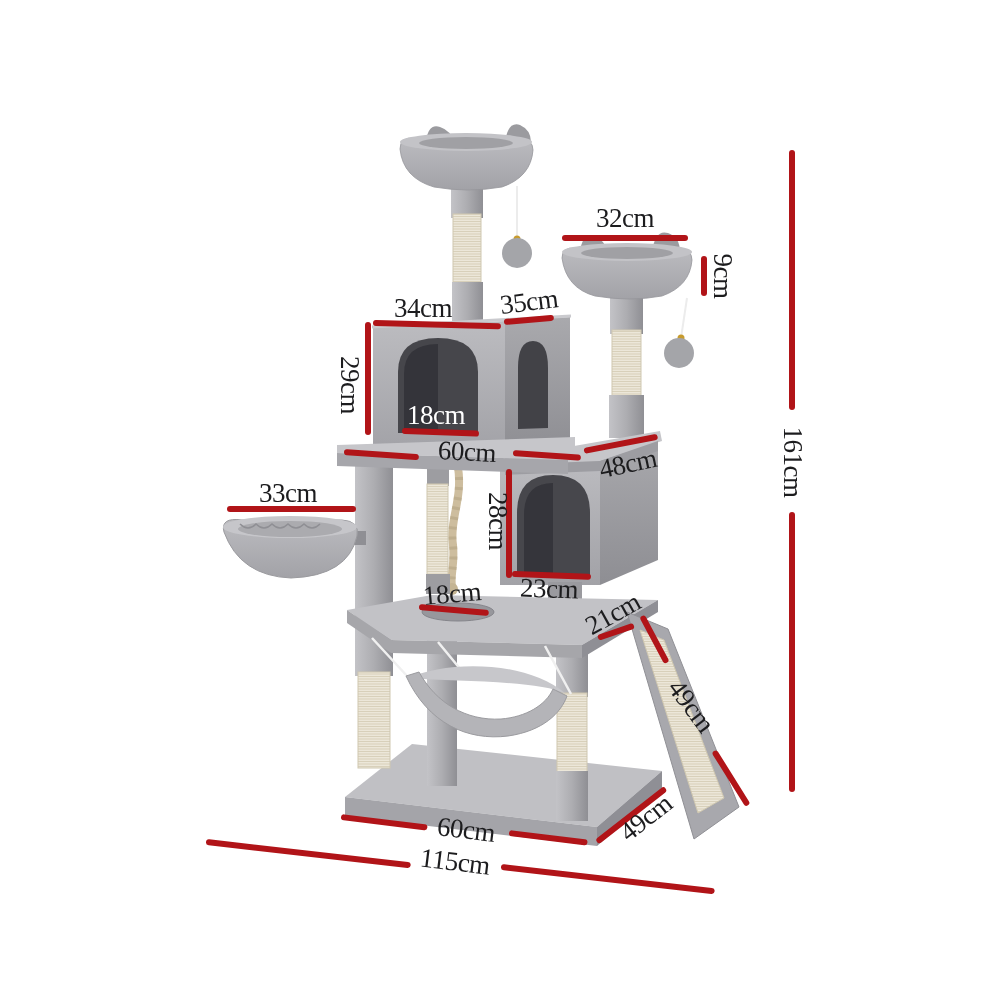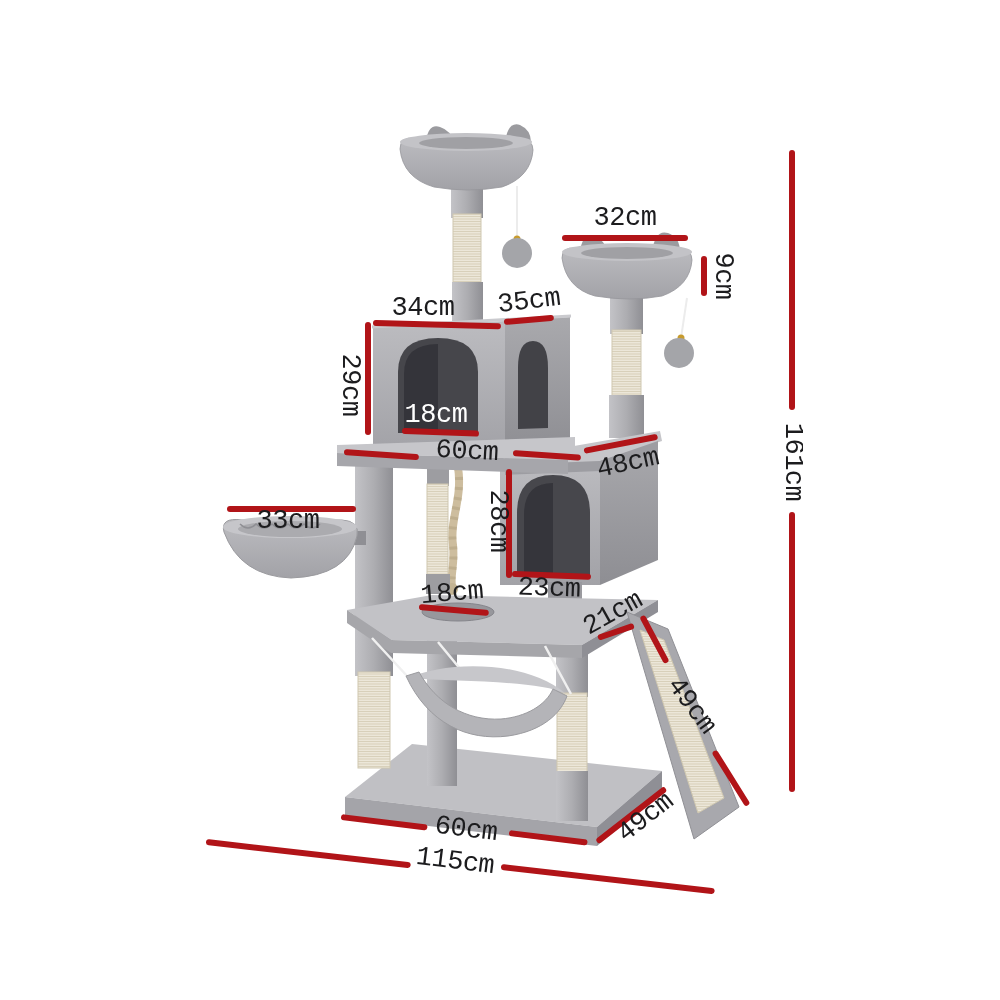--- a/index.html
+++ b/index.html
@@ -1,18 +1,18 @@
 <!DOCTYPE html>
 <html><head>
 <meta charset="utf-8">
 <style>
   html,body{margin:0;padding:0;background:#fff;}
   #stage{
     position:relative;width:803px;height:1000px;background:#ffffff;overflow:hidden;
-    font-family:Liberation Mono, monospace;
+    font-family:Liberation Serif, serif;
   }
   #tree-svg{position:absolute;left:0;top:0;width:1000px;height:1000px;}
   .dline{
     position:absolute;height:6px;border-radius:3px;background:#b11418;
     transform-origin:0 50%;
   }
   .dline.vert{width:6px;border-radius:3px;}
   .lbl{
     position:absolute;font-size:27px;font-weight:500;color:#1c1c1e;
     white-space:nowrap;letter-spacing:-0.5px;line-height:1;
@@ -187,21 +187,21 @@
   <div class="dline" style="left:501px;top:864px;width:215px;transform:rotate(6.5deg);"></div>
 
   <div class="lbl" style="left:625px;top:218px;transform:translate(-50%,-50%);">32cm</div>
   <div class="lbl" style="left:722px;top:276px;transform:translate(-50%,-50%) rotate(90deg);">9cm</div>
   <div class="lbl" style="left:423px;top:308px;transform:translate(-50%,-50%);">34cm</div>
   <div class="lbl" style="left:529px;top:302px;transform:translate(-50%,-50%) rotate(-7deg);">35cm</div>
   <div class="lbl" style="left:349px;top:385px;transform:translate(-50%,-50%) rotate(90deg);">29cm</div>
   <div class="lbl light" style="left:436px;top:415px;transform:translate(-50%,-50%);">18cm</div>
   <div class="lbl" style="left:467px;top:452px;transform:translate(-50%,-50%) rotate(3deg);">60cm</div>
   <div class="lbl" style="left:628px;top:464px;transform:translate(-50%,-50%) rotate(-12deg);">48cm</div>
-  <div class="lbl" style="left:288px;top:521px;transform:translate(-50%,-50%);">33cm</div>
+  <div class="lbl" style="left:288px;top:493px;transform:translate(-50%,-50%);">33cm</div>
   <div class="lbl" style="left:497px;top:521px;transform:translate(-50%,-50%) rotate(90deg);">28cm</div>
   <div class="lbl" style="left:549px;top:589px;transform:translate(-50%,-50%) rotate(2deg);">23cm</div>
   <div class="lbl" style="left:452px;top:594px;transform:translate(-50%,-50%) rotate(-5deg);">18cm</div>
   <div class="lbl" style="left:613px;top:614px;transform:translate(-50%,-50%) rotate(-29deg);">21cm</div>
   <div class="lbl" style="left:691px;top:706px;transform:translate(-50%,-50%) rotate(53deg);">49cm</div>
   <div class="lbl" style="left:792px;top:462px;transform:translate(-50%,-50%) rotate(90deg);">161cm</div>
   <div class="lbl" style="left:466px;top:830px;transform:translate(-50%,-50%) rotate(7deg);">60cm</div>
   <div class="lbl" style="left:646px;top:818px;transform:translate(-50%,-50%) rotate(-38deg);">49cm</div>
   <div class="lbl" style="left:455px;top:862px;transform:translate(-50%,-50%) rotate(7deg);">115cm</div>
 

